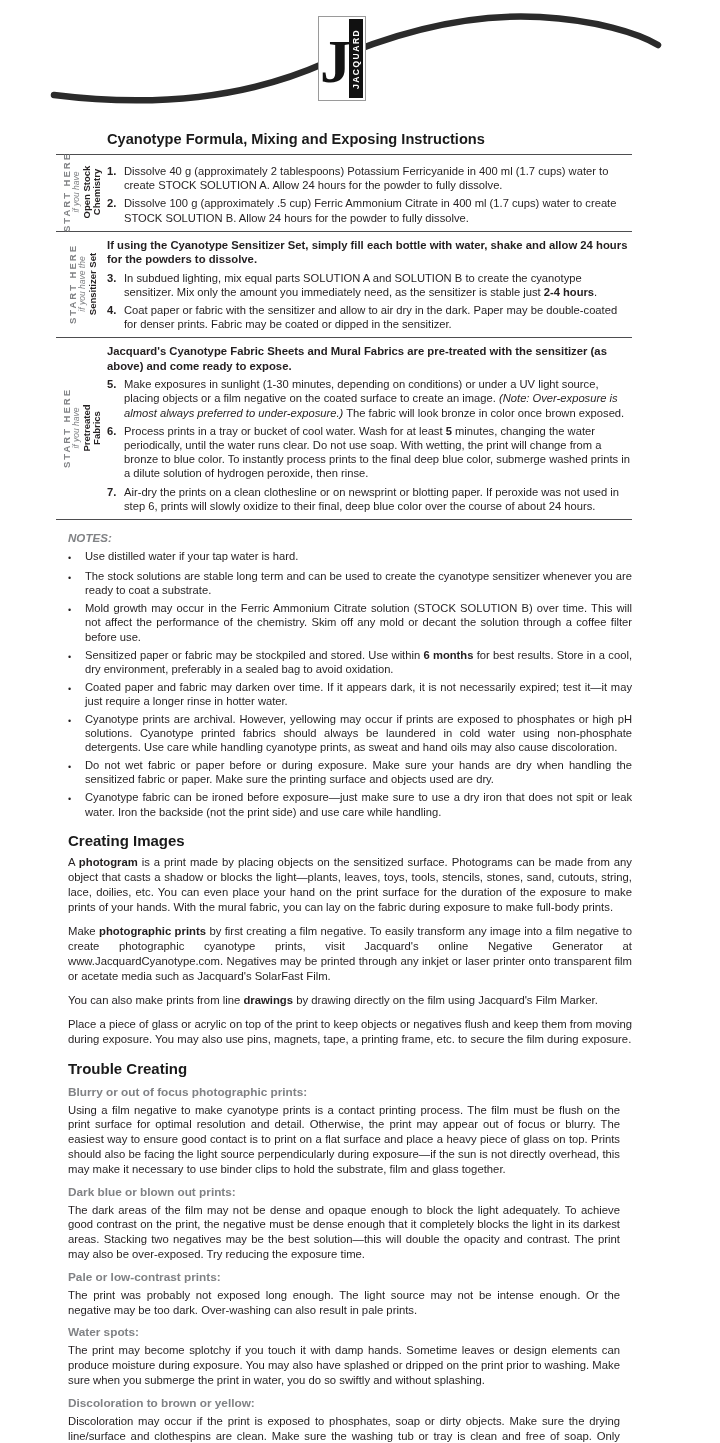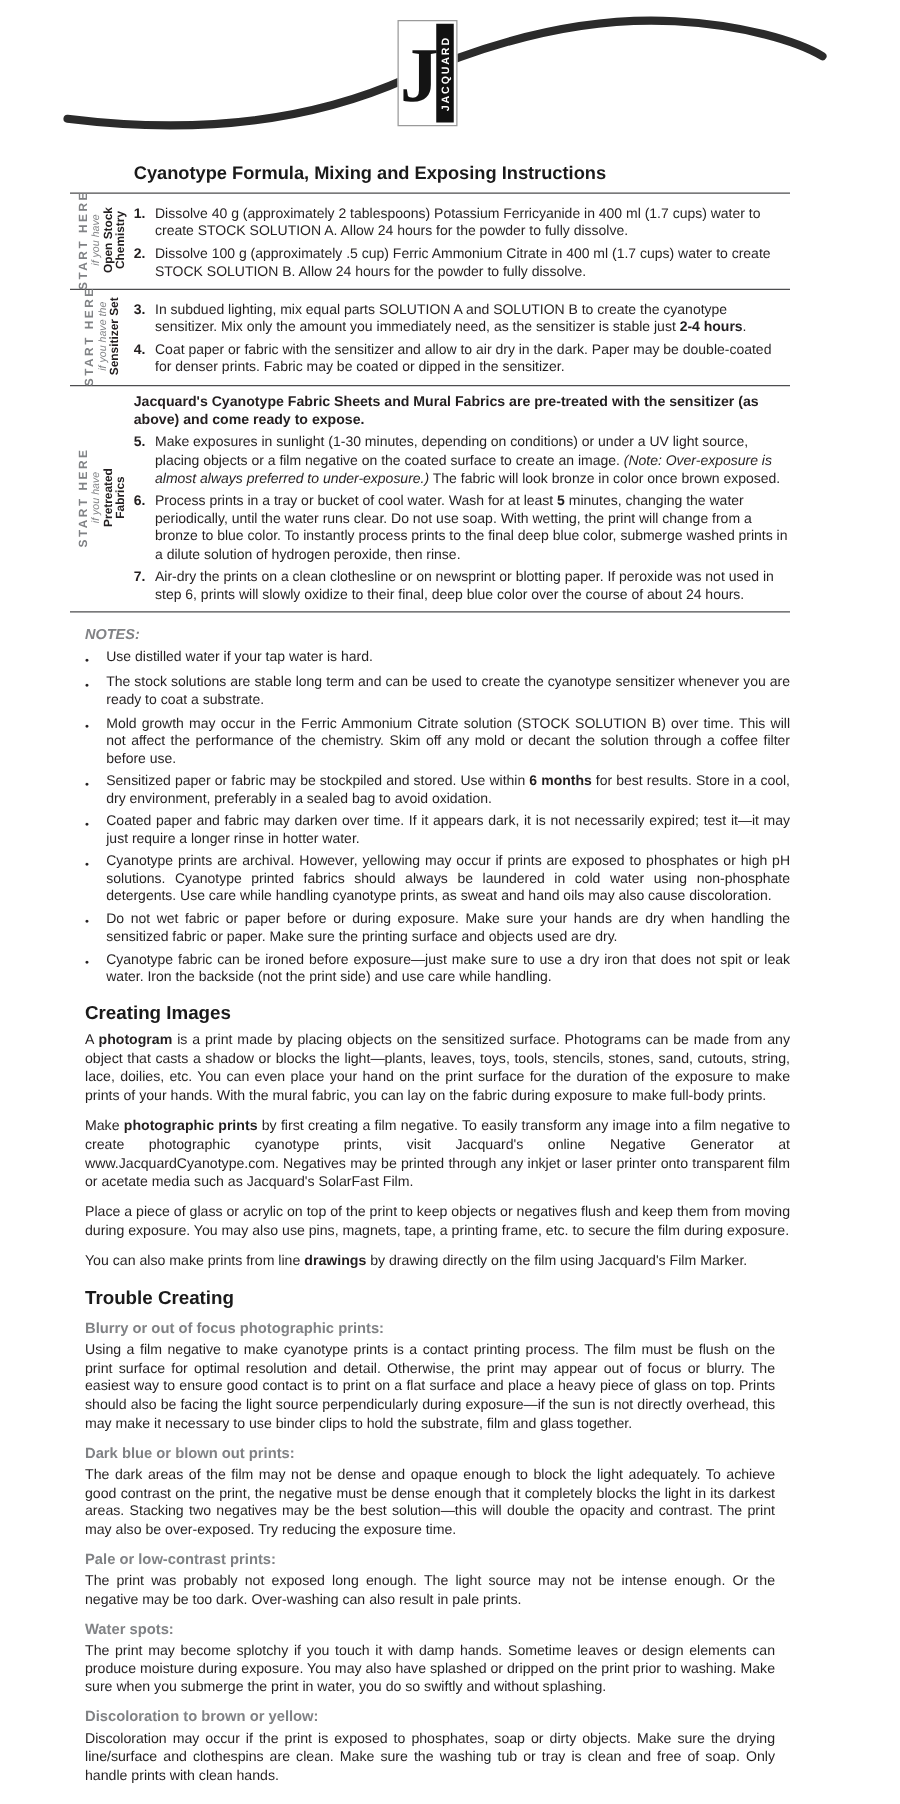--- a/index.html
+++ b/index.html
@@ -122,20 +122,21 @@
 
     <div class="section">
       <div class="rail">
         <div class="rail-rot">
           <div class="rail-start">START HERE</div>
           <div class="rail-cond">if you have the</div>
           <div class="rail-name">Sensitizer Set</div>
         </div>
       </div>
       <div class="section-body">
+        <div class="intro">If using the Cyanotype Sensitizer Set, simply fill each bottle with water, shake and allow 24 hours for the powders to dissolve.</div>
         <div>
 
             <div class="step">
               <div class="step-num">3.</div>
               <div class="step-text"><span>In subdued lighting, mix equal parts SOLUTION A and SOLUTION B to create the cyanotype sensitizer. Mix only the amount you immediately need, as the sensitizer is stable just </span><span class="b">2-4 hours</span><span>.</span></div>
             </div>
 
             <div class="step">
               <div class="step-num">4.</div>
               <div class="step-text">Coat paper or fabric with the sensitizer and allow to air dry in the dark. Paper may be double-coated for denser prints. Fabric may be coated or dipped in the sensitizer.</div>
@@ -225,23 +226,23 @@
     </div>
 
     <div>
       <div class="big-heading">Creating Images</div>
       <div>
 
           <div class="para"><span>A </span><span class="b">photogram</span><span> is a print made by placing objects on the sensitized surface. Photograms can be made from any object that casts a shadow or blocks the light—plants, leaves, toys, tools, stencils, stones, sand, cutouts, string, lace, doilies, etc. You can even place your hand on the print surface for the duration of the exposure to make prints of your hands. With the mural fabric, you can lay on the fabric during exposure to make full-body prints.</span></div>
 
           <div class="para"><span>Make </span><span class="b">photographic prints</span><span> by first creating a film negative. To easily transform any image into a film negative to create photographic cyanotype prints, visit Jacquard's online Negative Generator at www.JacquardCyanotype.com. Negatives may be printed through any inkjet or laser printer onto transparent film or acetate media such as Jacquard's SolarFast Film.</span></div>
 
+          <div class="para"><span>You can also make prints from line </span><span class="b">drawings</span><span> by drawing directly on the film using Jacquard's Film Marker.</span></div>
+
           <div class="para"><span>Place a piece of glass or acrylic on top of the print to keep objects or negatives flush and keep them from moving during exposure. You may also use pins, magnets, tape, a printing frame, etc. to secure the film during exposure.</span></div>
-
-          <div class="para"><span>You can also make prints from line </span><span class="b">drawings</span><span> by drawing directly on the film using Jacquard's Film Marker.</span></div>
         </div>
     </div>
 
     <div>
       <div class="big-heading">Trouble Creating</div>
       <div>
 
           <div>
             <div class="ts-title">Blurry or out of focus photographic prints:</div>
             <div class="ts-body">Using a film negative to make cyanotype prints is a contact printing process. The film must be flush on the print surface for optimal resolution and detail. Otherwise, the print may appear out of focus or blurry. The easiest way to ensure good contact is to print on a flat surface and place a heavy piece of glass on top. Prints should also be facing the light source perpendicularly during exposure—if the sun is not directly overhead, this may make it necessary to use binder clips to hold the substrate, film and glass together.</div>

